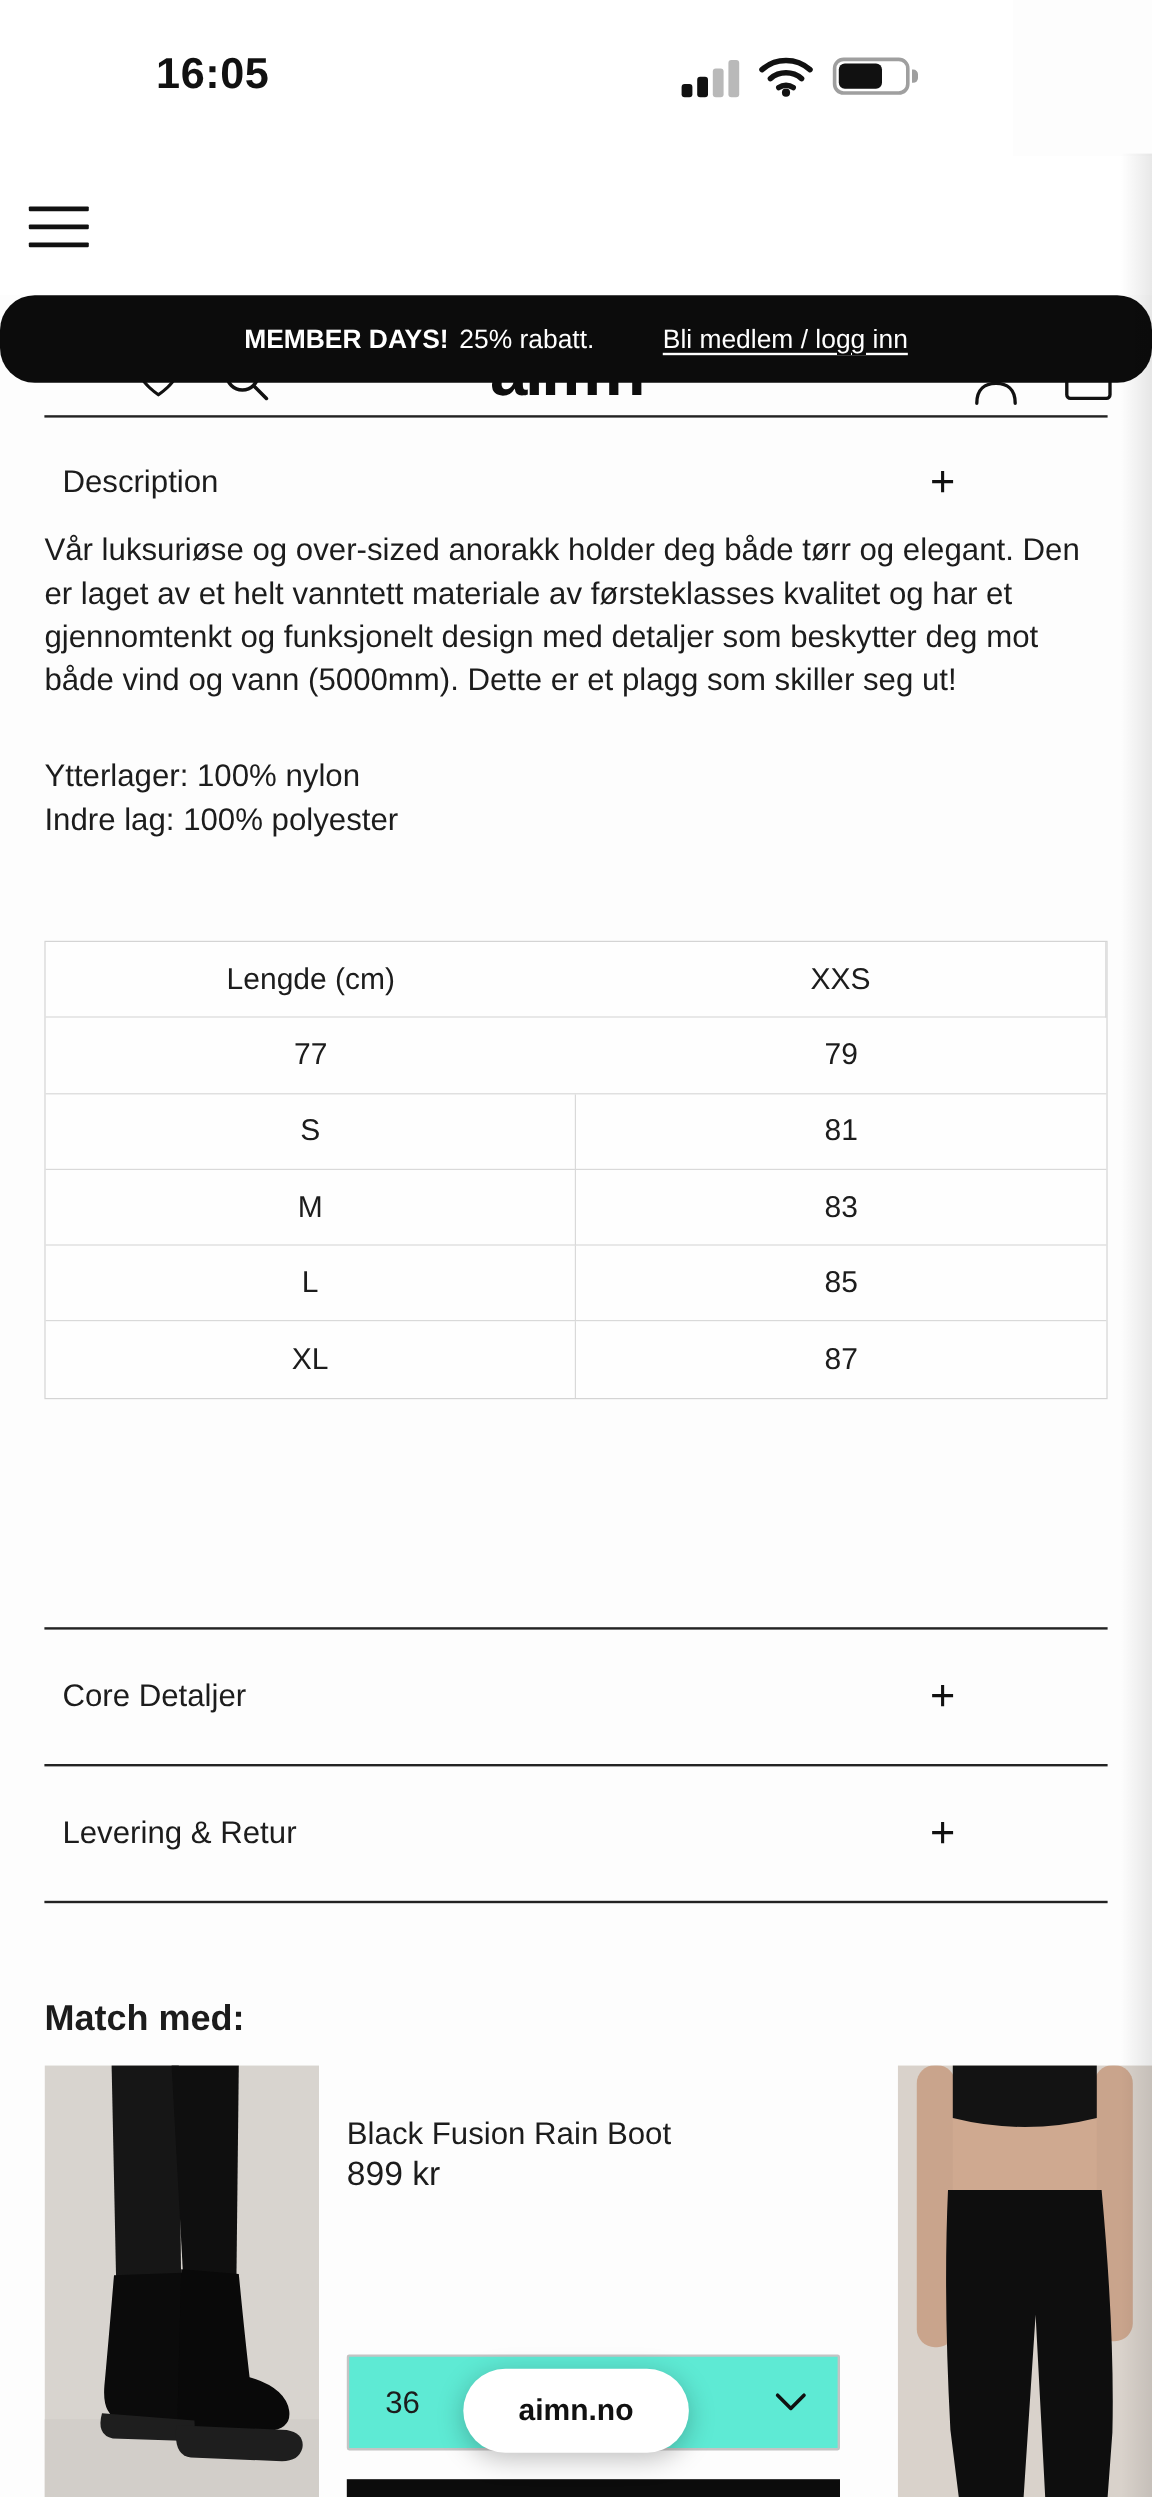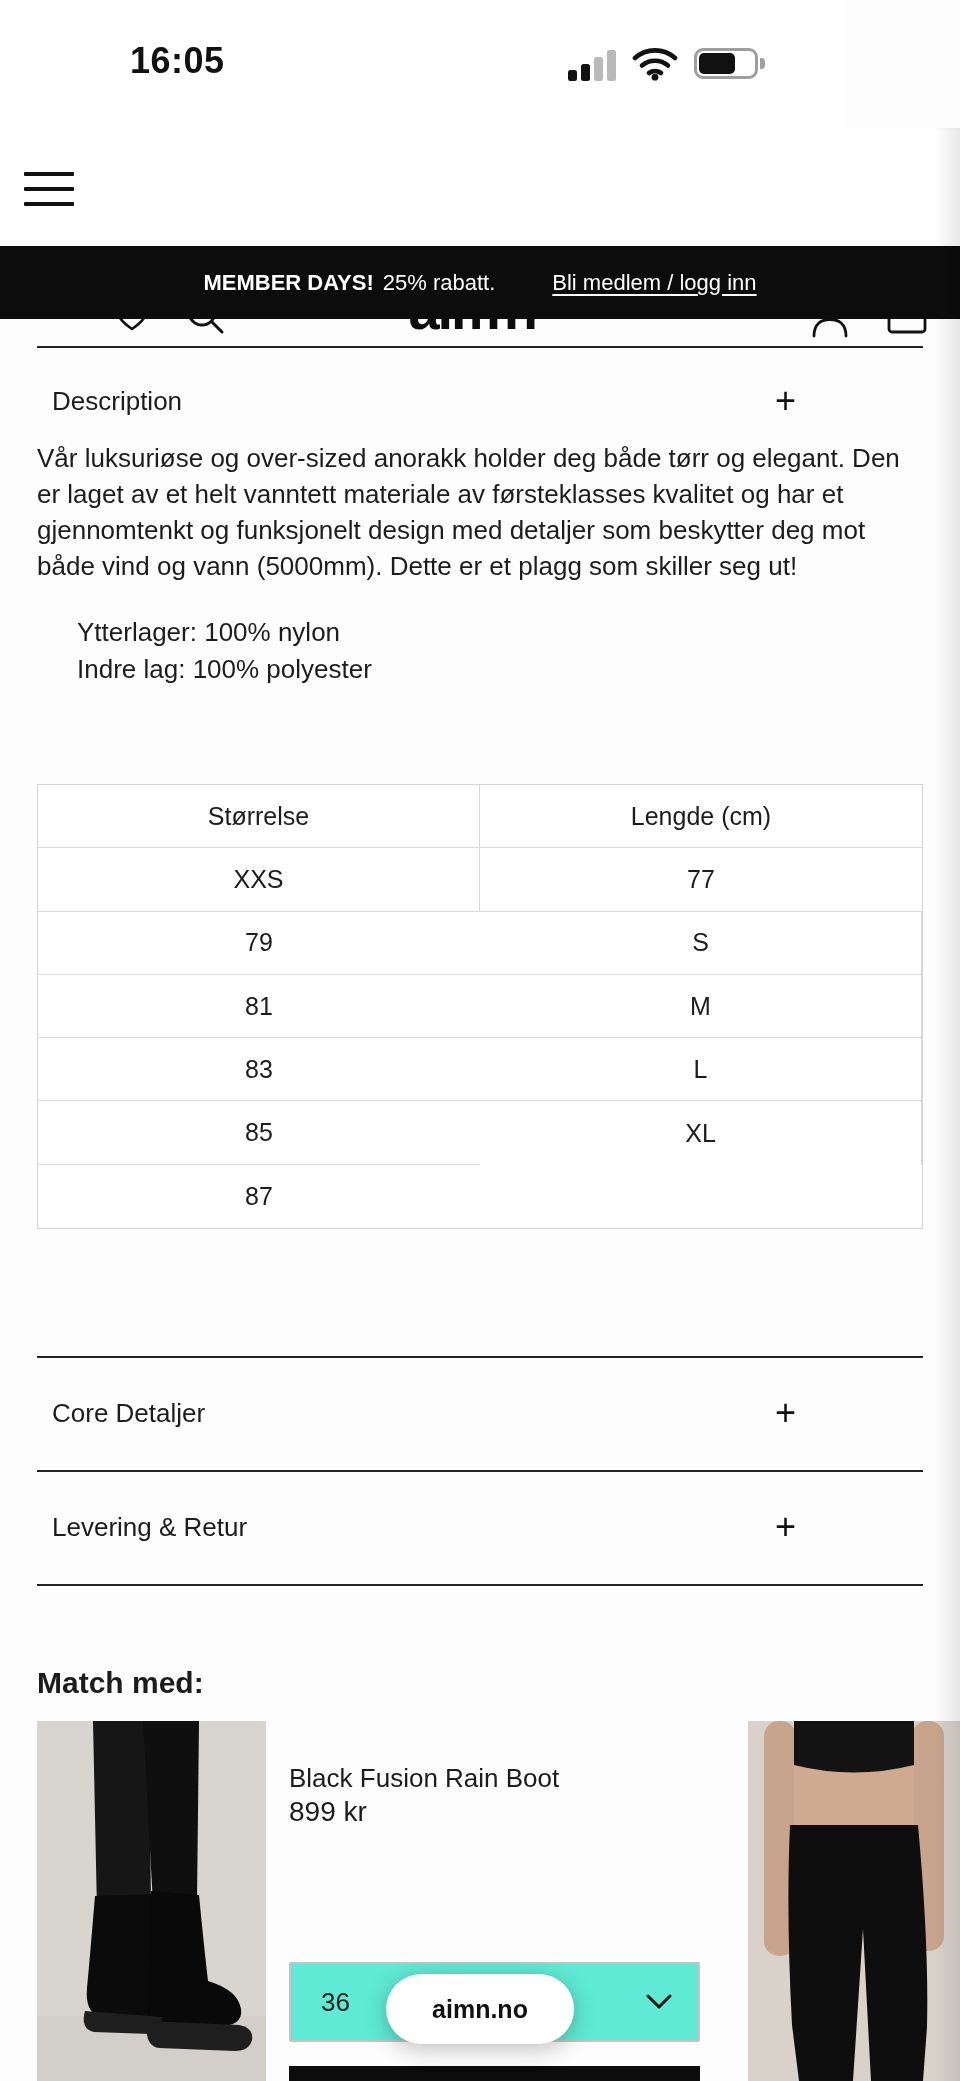--- a/index.html
+++ b/index.html
@@ -31,36 +31,36 @@
   .site-header { position:absolute; top:130px; left:0; width:960px; height:116px; background:#ffffff; }
   .hamburger { position:absolute; left:24px; top:42px; width:50px; height:34px; display:flex; flex-direction:column; justify-content:space-between; cursor:pointer; }
   .hamburger i { display:block; height:4px; background:#111; border-radius:1px; }
   .icon-btn { position:absolute; cursor:pointer; }
   .logo { position:absolute; left:0; right:0; top:152px; text-align:center; font-size:56px; font-weight:700; letter-spacing:-2px; color:#0d0d0d; line-height:1; cursor:pointer; }
   .logo .apo { font-size:.52em; position:relative; top:-.62em; margin:0 -1px; letter-spacing:0; }
   .logo .reg { font-size:17px; font-weight:400; position:relative; top:-26px; margin-left:3px; letter-spacing:0; }
 
   
   .member-banner { position:absolute; top:246px; left:0; width:960px; height:73px; background:#0c0c0c; color:#fff;
-    display:flex; align-items:center; justify-content:center; font-size:22px; }
+    display:flex; align-items:center; justify-content:center; font-size:22px;border-radius:29px; }
   .member-banner .b-bold { font-weight:700; margin-right:9px; }
   .member-banner .b-mid { margin-right:9px; }
   .member-banner .b-link { color:#fff; text-decoration:underline; text-underline-offset:4px; cursor:pointer;margin-left:48px; }
 
   
   .divider { position:absolute; left:37px; width:886px; height:2px; background:#232323; }
 
   
   .acc-row { position:absolute; left:0; width:842px; height:66px; display:flex; align-items:center;
     justify-content:space-between; padding:0 46px 0 52px; font-size:26px; cursor:pointer; }
   .acc-row .plus { font-size:36px; font-weight:300; color:#111; line-height:1; }
 
   
   .para { position:absolute; left:37px; top:440px; width:870px; font-size:26px; line-height:36px; color:#1c1c1c; }
-  .materials { position:absolute; left:37px; top:614px; font-size:26px; line-height:36.5px;margin-left:40px; }
+  .materials { position:absolute; left:37px; top:628px; font-size:26px; line-height:36.5px; }
 
   
   .size-table { position:absolute; left:37px; top:784px; width:886px; border:1px solid #d4d4d4;
     display:grid; grid-template-columns:1fr 1fr; background:#fefefe; }
   .t-cell { height:63.3px; display:flex; align-items:center; justify-content:center;
     font-size:25px; border-bottom:1px solid #d9d9d9; }
   .t-cell.col-a { border-right:1px solid #d9d9d9; }
   .t-cell.last { border-bottom:none; }
 
   
@@ -154,21 +154,20 @@
 </div>
 
 <div class="para">Vår luksuriøse og over-sized anorakk holder deg både tørr og elegant. Den er laget av et helt vanntett materiale av førsteklasses kvalitet og har et gjennomtenkt og funksjonelt design med detaljer som beskytter deg mot både vind og vann (5000mm). Dette er et plagg som skiller seg ut!</div>
 
 <div class="materials">
   <div>Ytterlager: 100% nylon</div>
   <div>Indre lag: 100% polyester</div>
 </div>
 
 <div class="size-table">
-  <div class="t-cell col-a">Størrelse</div>
   <div class="t-cell">Lengde (cm)</div>
 
   <div class="t-cell col-a">XXS</div>
   <div class="t-cell">77</div>
 
   <div class="t-cell">79</div>
 
   <div class="t-cell col-a">S</div>
   <div class="t-cell">81</div>
 

